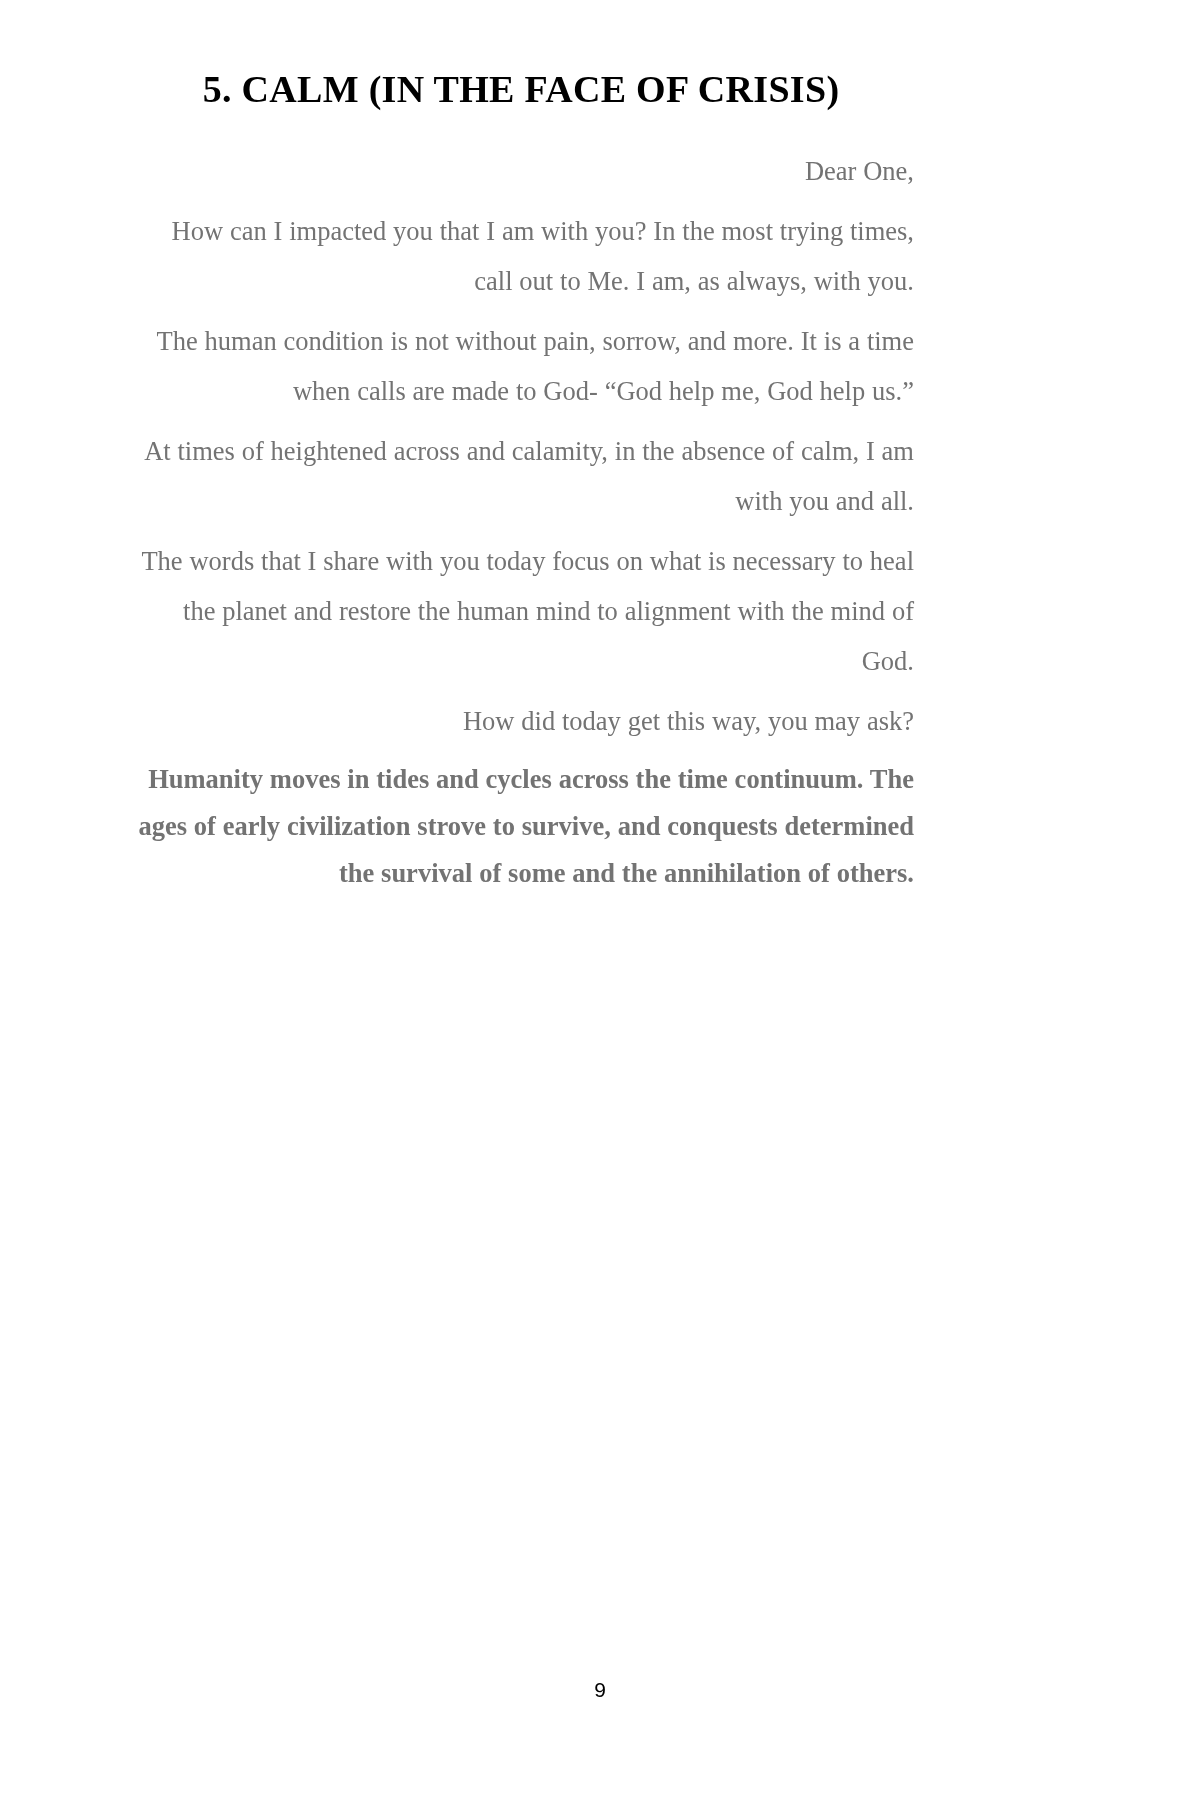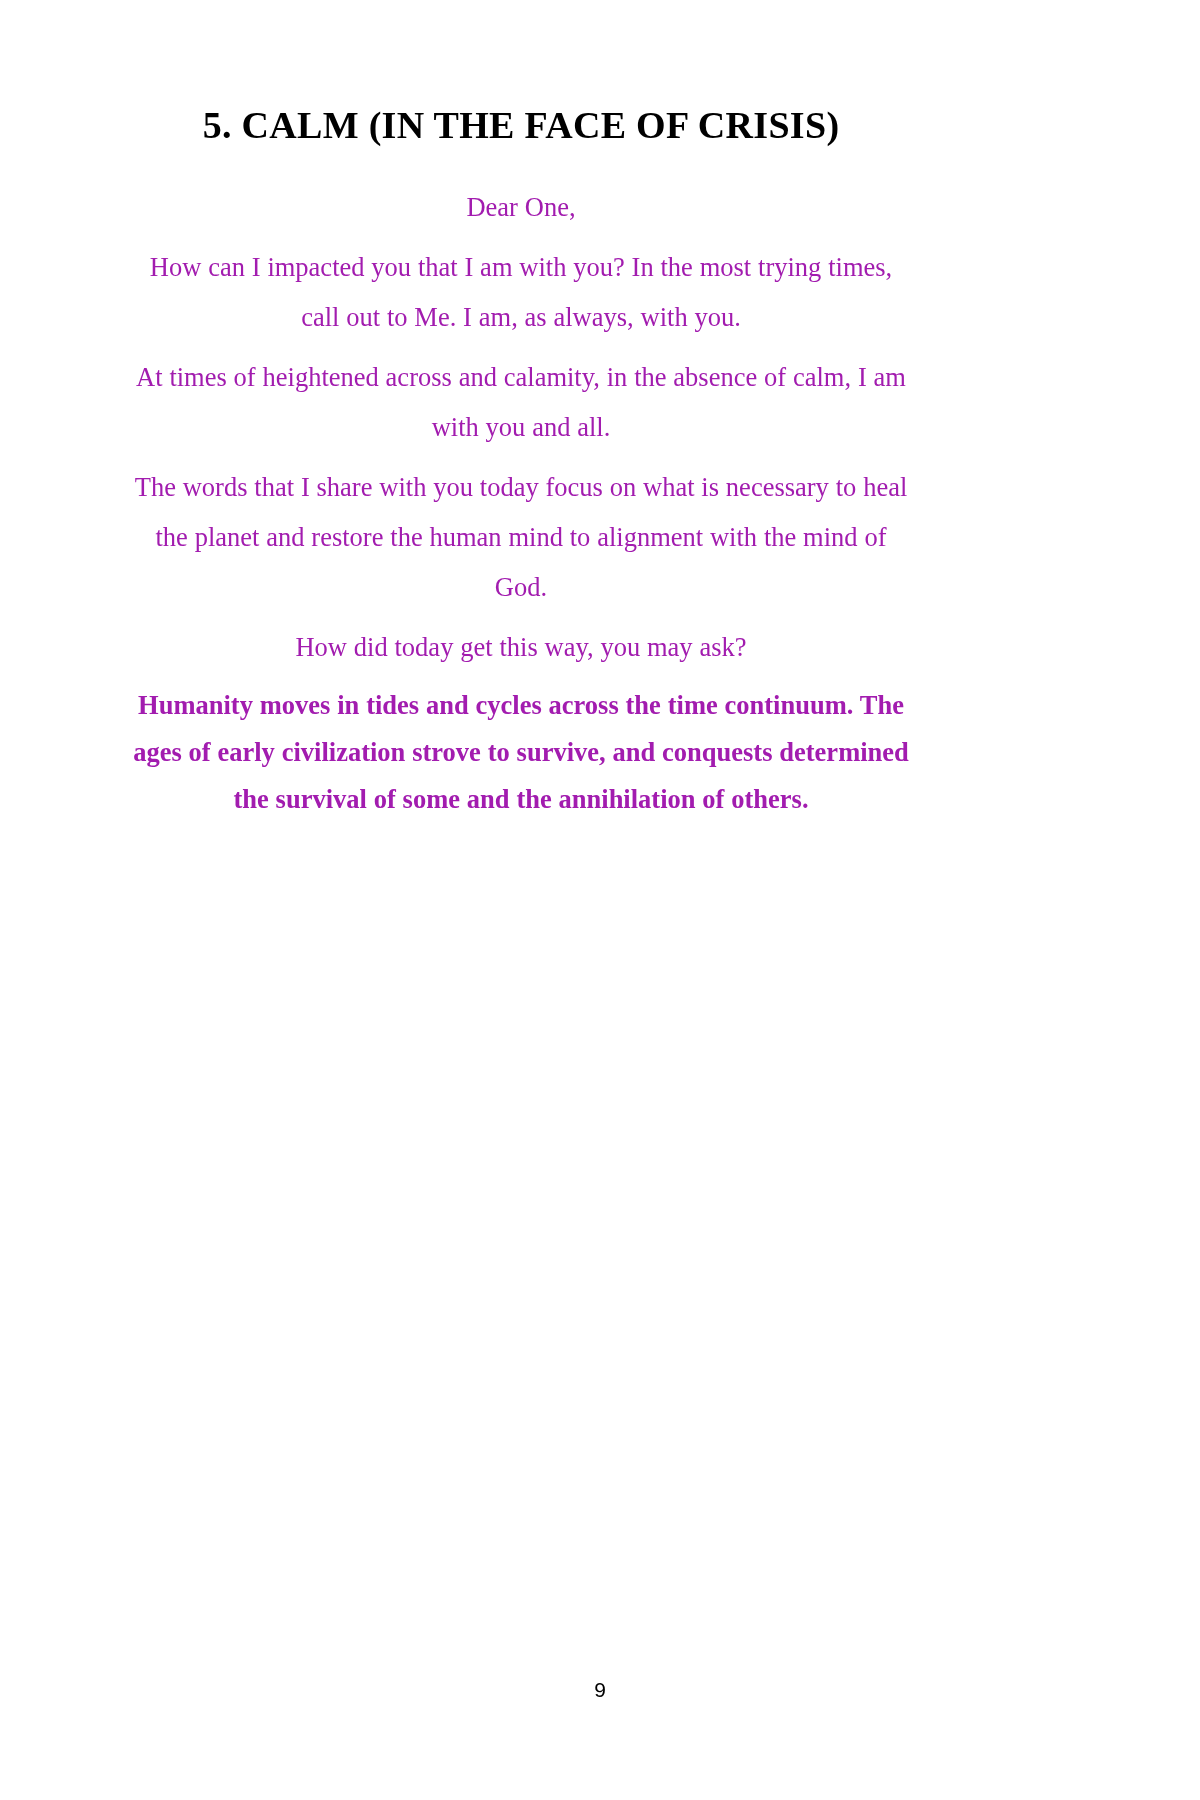--- a/index.html
+++ b/index.html
@@ -27,33 +27,33 @@
     top: 0;
     width: 786px;
   }
   .page-title {
     font-family: "Liberation Serif", "DejaVu Serif", serif;
     font-weight: bold;
     font-size: 38px;
     line-height: 1.15;
     text-align: center;
     margin: 0;
-    padding-top: 104px;
+    padding-top: 68px;
     letter-spacing: 0.3px;
     color: #000000;
   }
   .body-block {
     margin-top: 34px;
   }
   p.para {
     margin: 0 0 10px 0;
     font-size: 26.5px;
     line-height: 50px;
-    text-align: center;
-    color: #a21caf;
+    text-align: right;
+    color: #737373;
     word-spacing: 0.2px;
   }
   p.para.tight {
     line-height: 47px;
     margin-bottom: 6px;
     font-weight: bold;
   }
   .page-number {
     position: absolute;
     left: 0;
@@ -73,20 +73,21 @@
   <div class="content">
 
     <h1 class="page-title">5. CALM (IN THE FACE OF CRISIS)</h1>
 
     <div class="body-block">
 
       <p class="para">Dear One,</p>
 
       <p class="para">How can I impacted you that I am with you? In the most trying times, call out to Me. I am, as always, with you.</p>
 
+      <p class="para">The human condition is not without pain, sorrow, and more. It is a time when calls are made to God- “God help me, God help us.”</p>
 
       <p class="para">At times of heightened across and calamity, in the absence of calm, I am with you and all.</p>
 
       <p class="para">The words that I share with you today focus on what is necessary to heal the planet and restore the human mind to alignment with the mind of God.</p>
 
 
 
       <p class="para">How did today get this way, you may ask?</p>
 
       <p class="para tight">Humanity moves in tides and cycles across the time continuum. The ages of early civilization strove to survive, and conquests determined the survival of some and the annihilation of others.</p>

